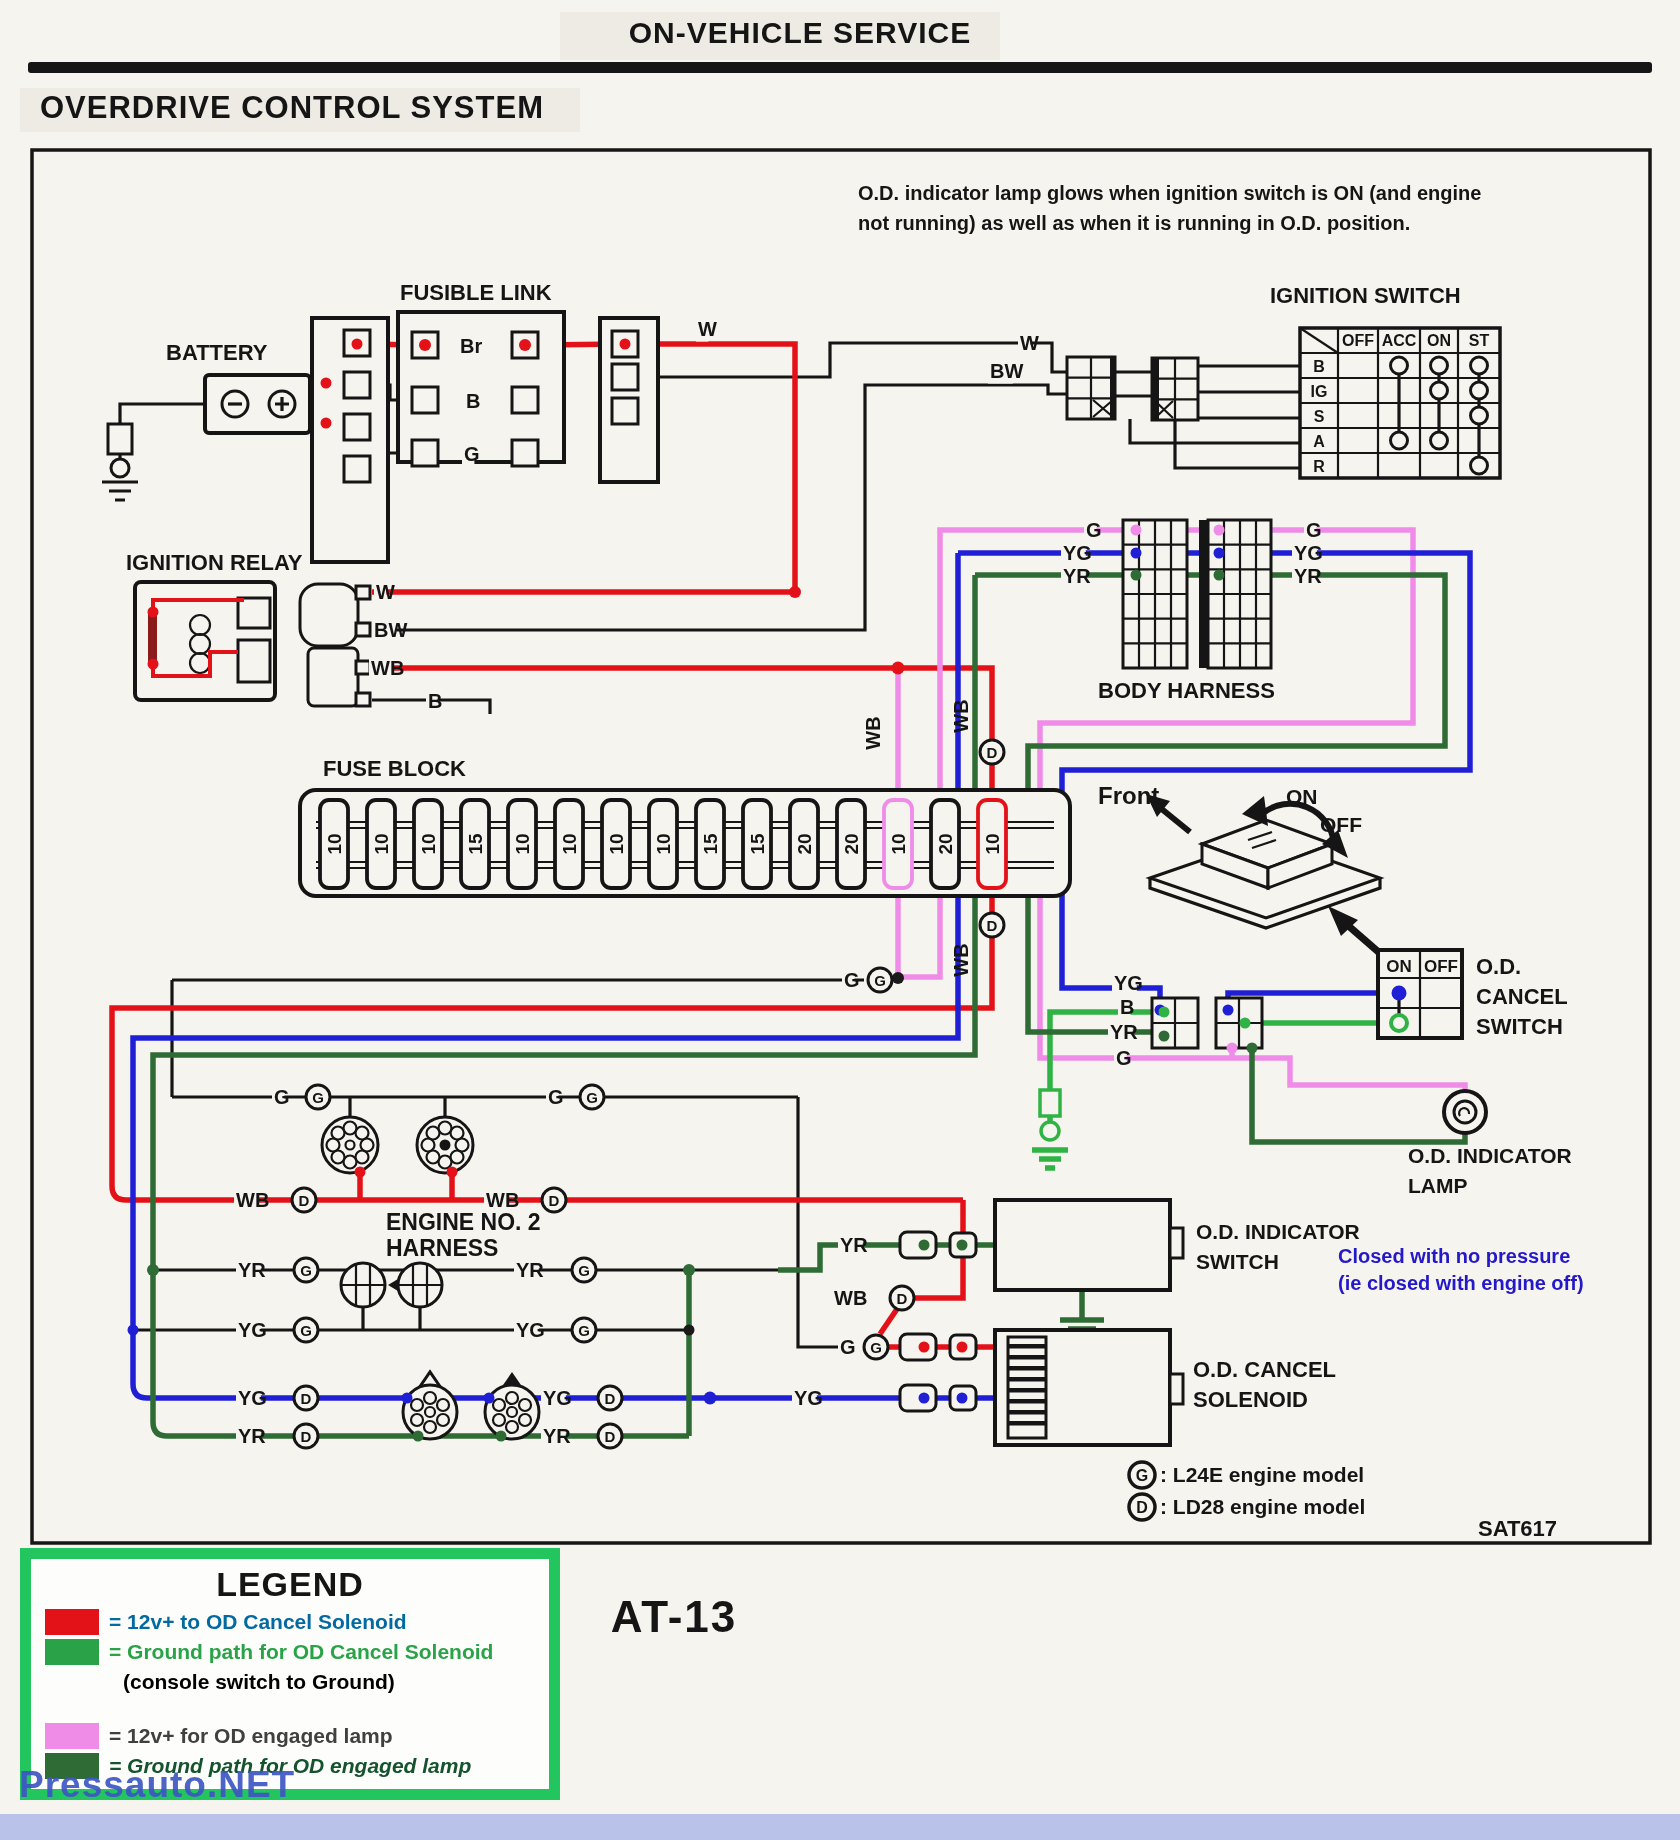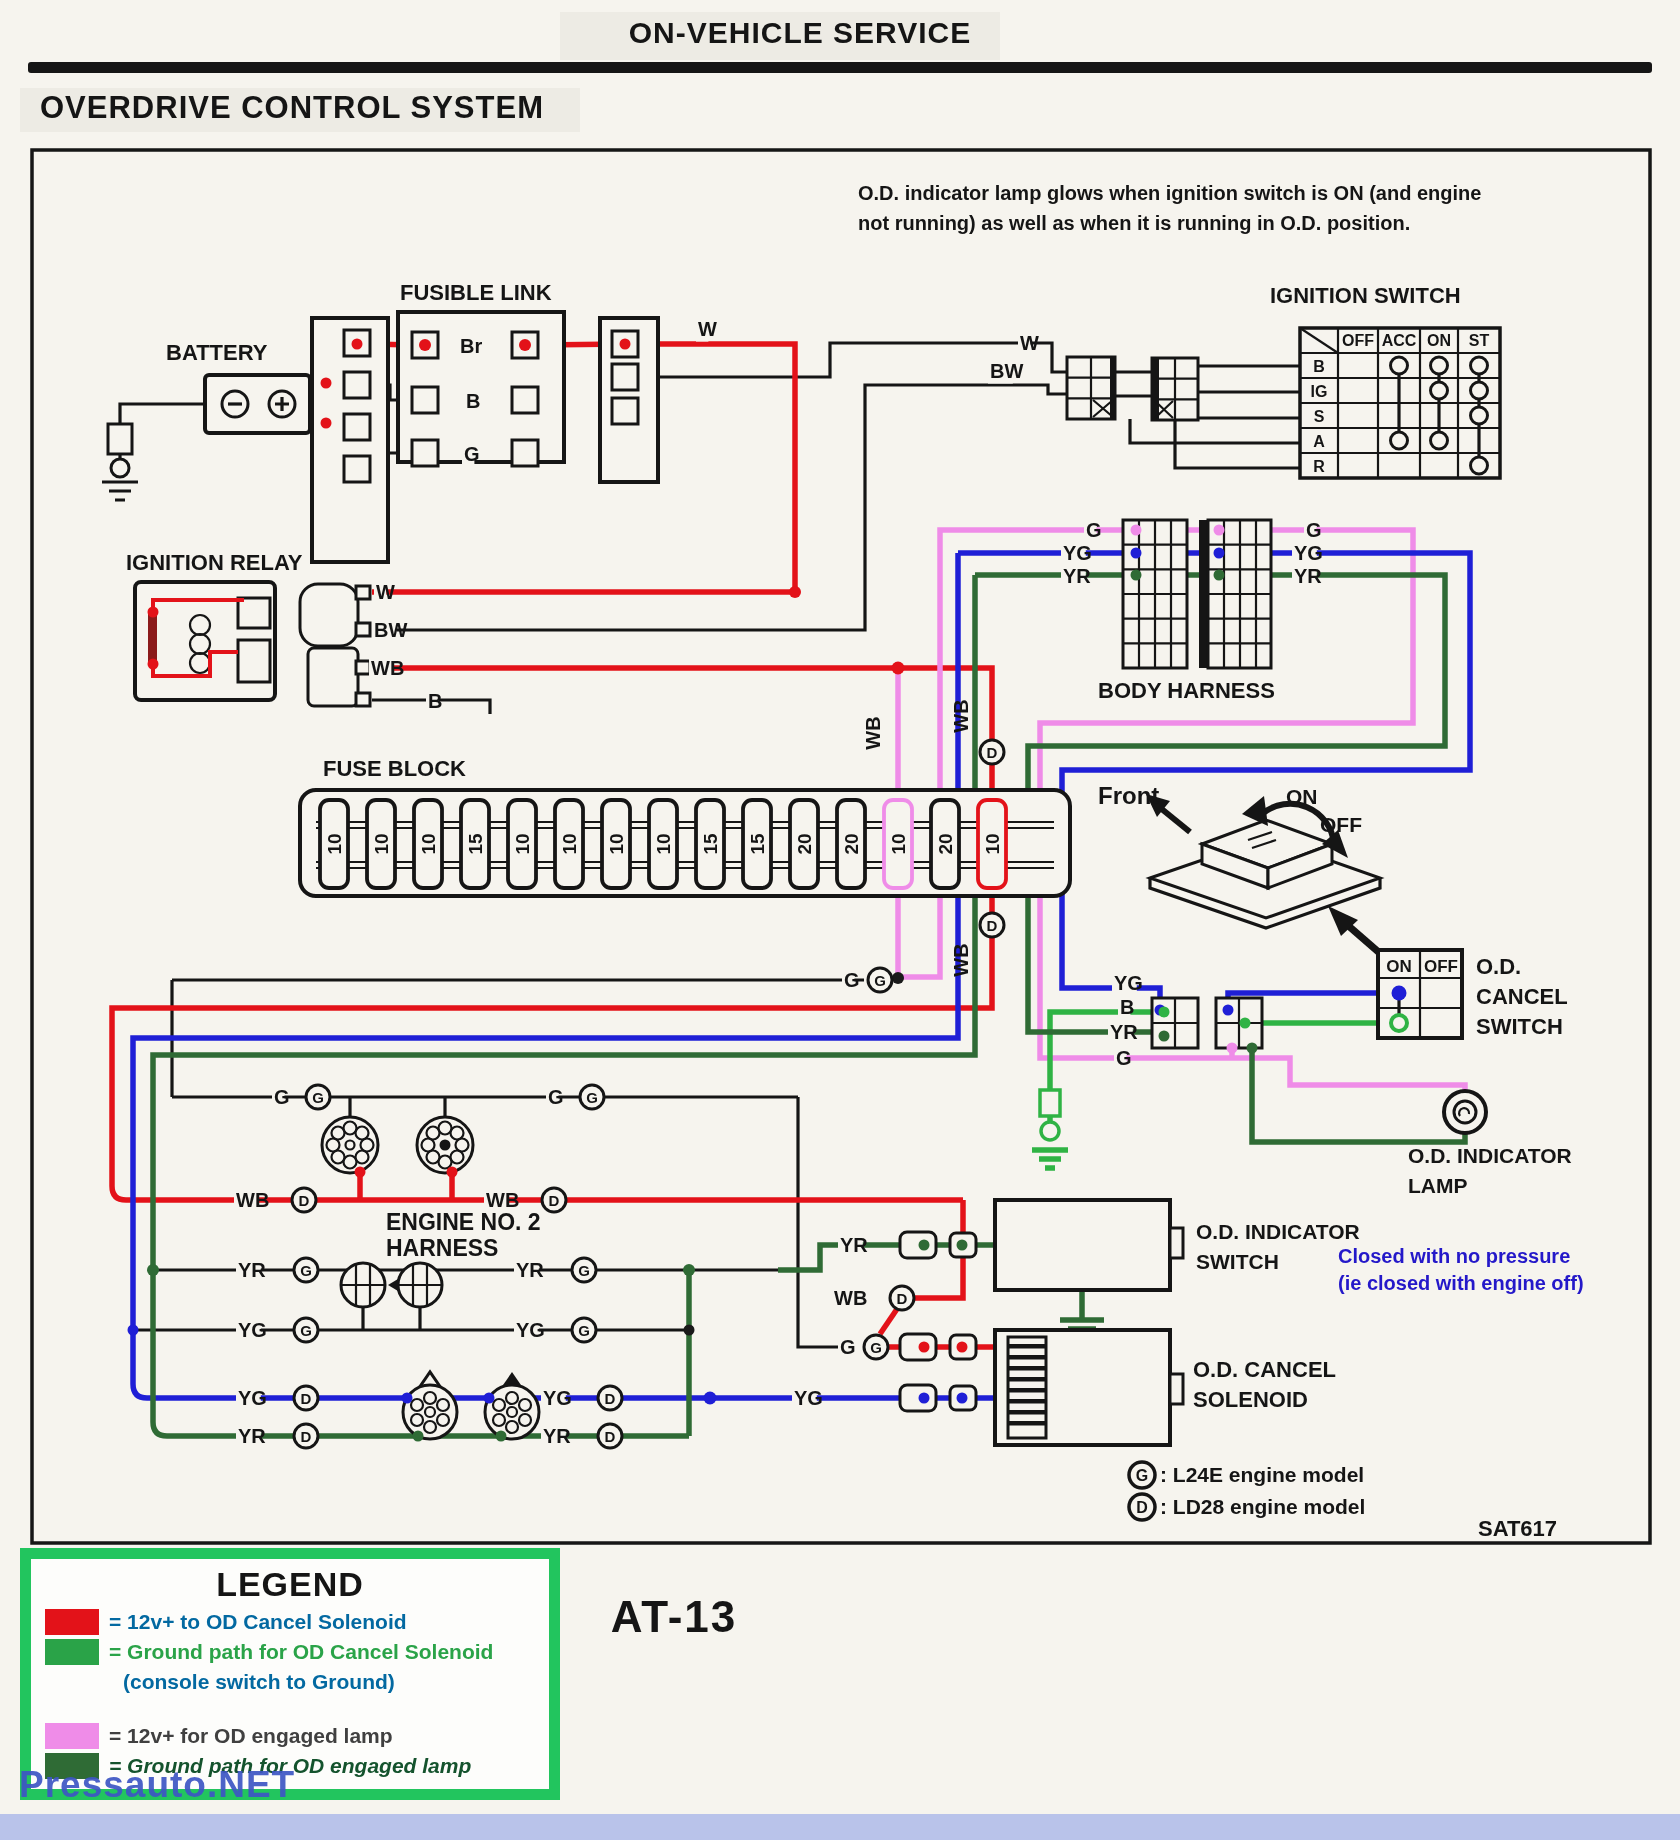--- a/index.html
+++ b/index.html
@@ -609,21 +609,21 @@
     <div id="legend-rows">
         <div class="lrow">
           <div class="sw" style="background: rgb(227, 18, 25);"></div>
           <span class="lt" style="color: #0369a1;">= 12v+ to OD Cancel Solenoid</span>
         </div>
         <div class="lrow">
           <div class="sw" style="background: rgb(42, 163, 72);"></div>
           <span class="lt" style="color: rgb(42, 163, 72);">= Ground path for OD Cancel Solenoid</span>
         </div>
         <div class="lrow indent">
-          <span class="lt" style="color: #0369a1;">(console switch to Ground)</span>
+          <span class="lt" style="color: #000000;">(console switch to Ground)</span>
         </div>
         <div class="lrow gap">
           <div class="sw" style="background: rgb(239, 140, 232);"></div>
           <span class="lt" style="color: #404040;">= 12v+ for OD engaged lamp</span>
         </div>
         <div class="lrow">
           <div class="sw" style="background: rgb(47, 107, 53);"></div>
           <span class="lt" style="color: #14532d; font-style: italic;">= Ground path for OD engaged lamp</span>
         </div>
       </div>

